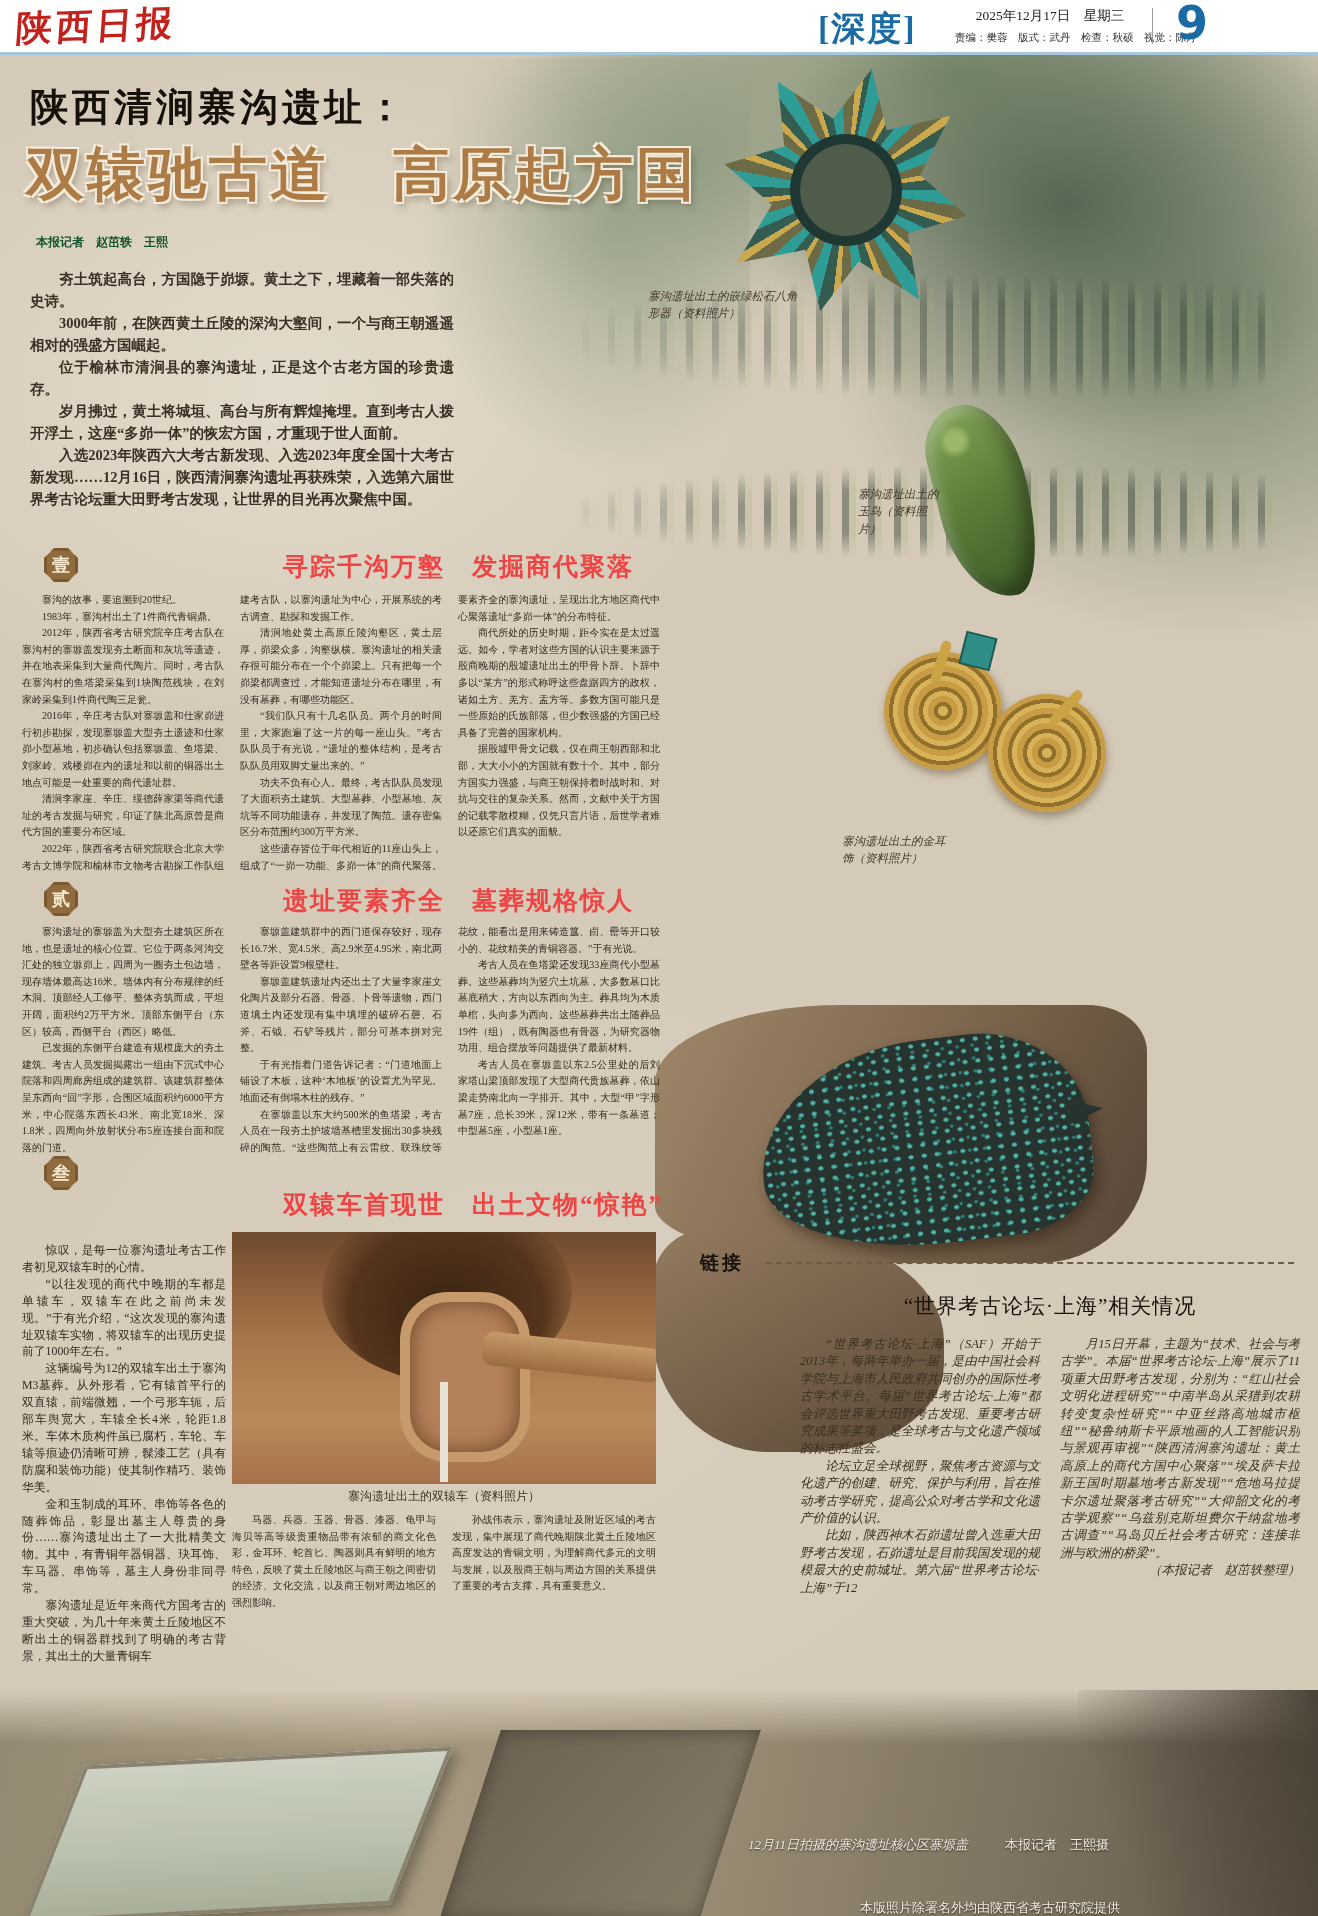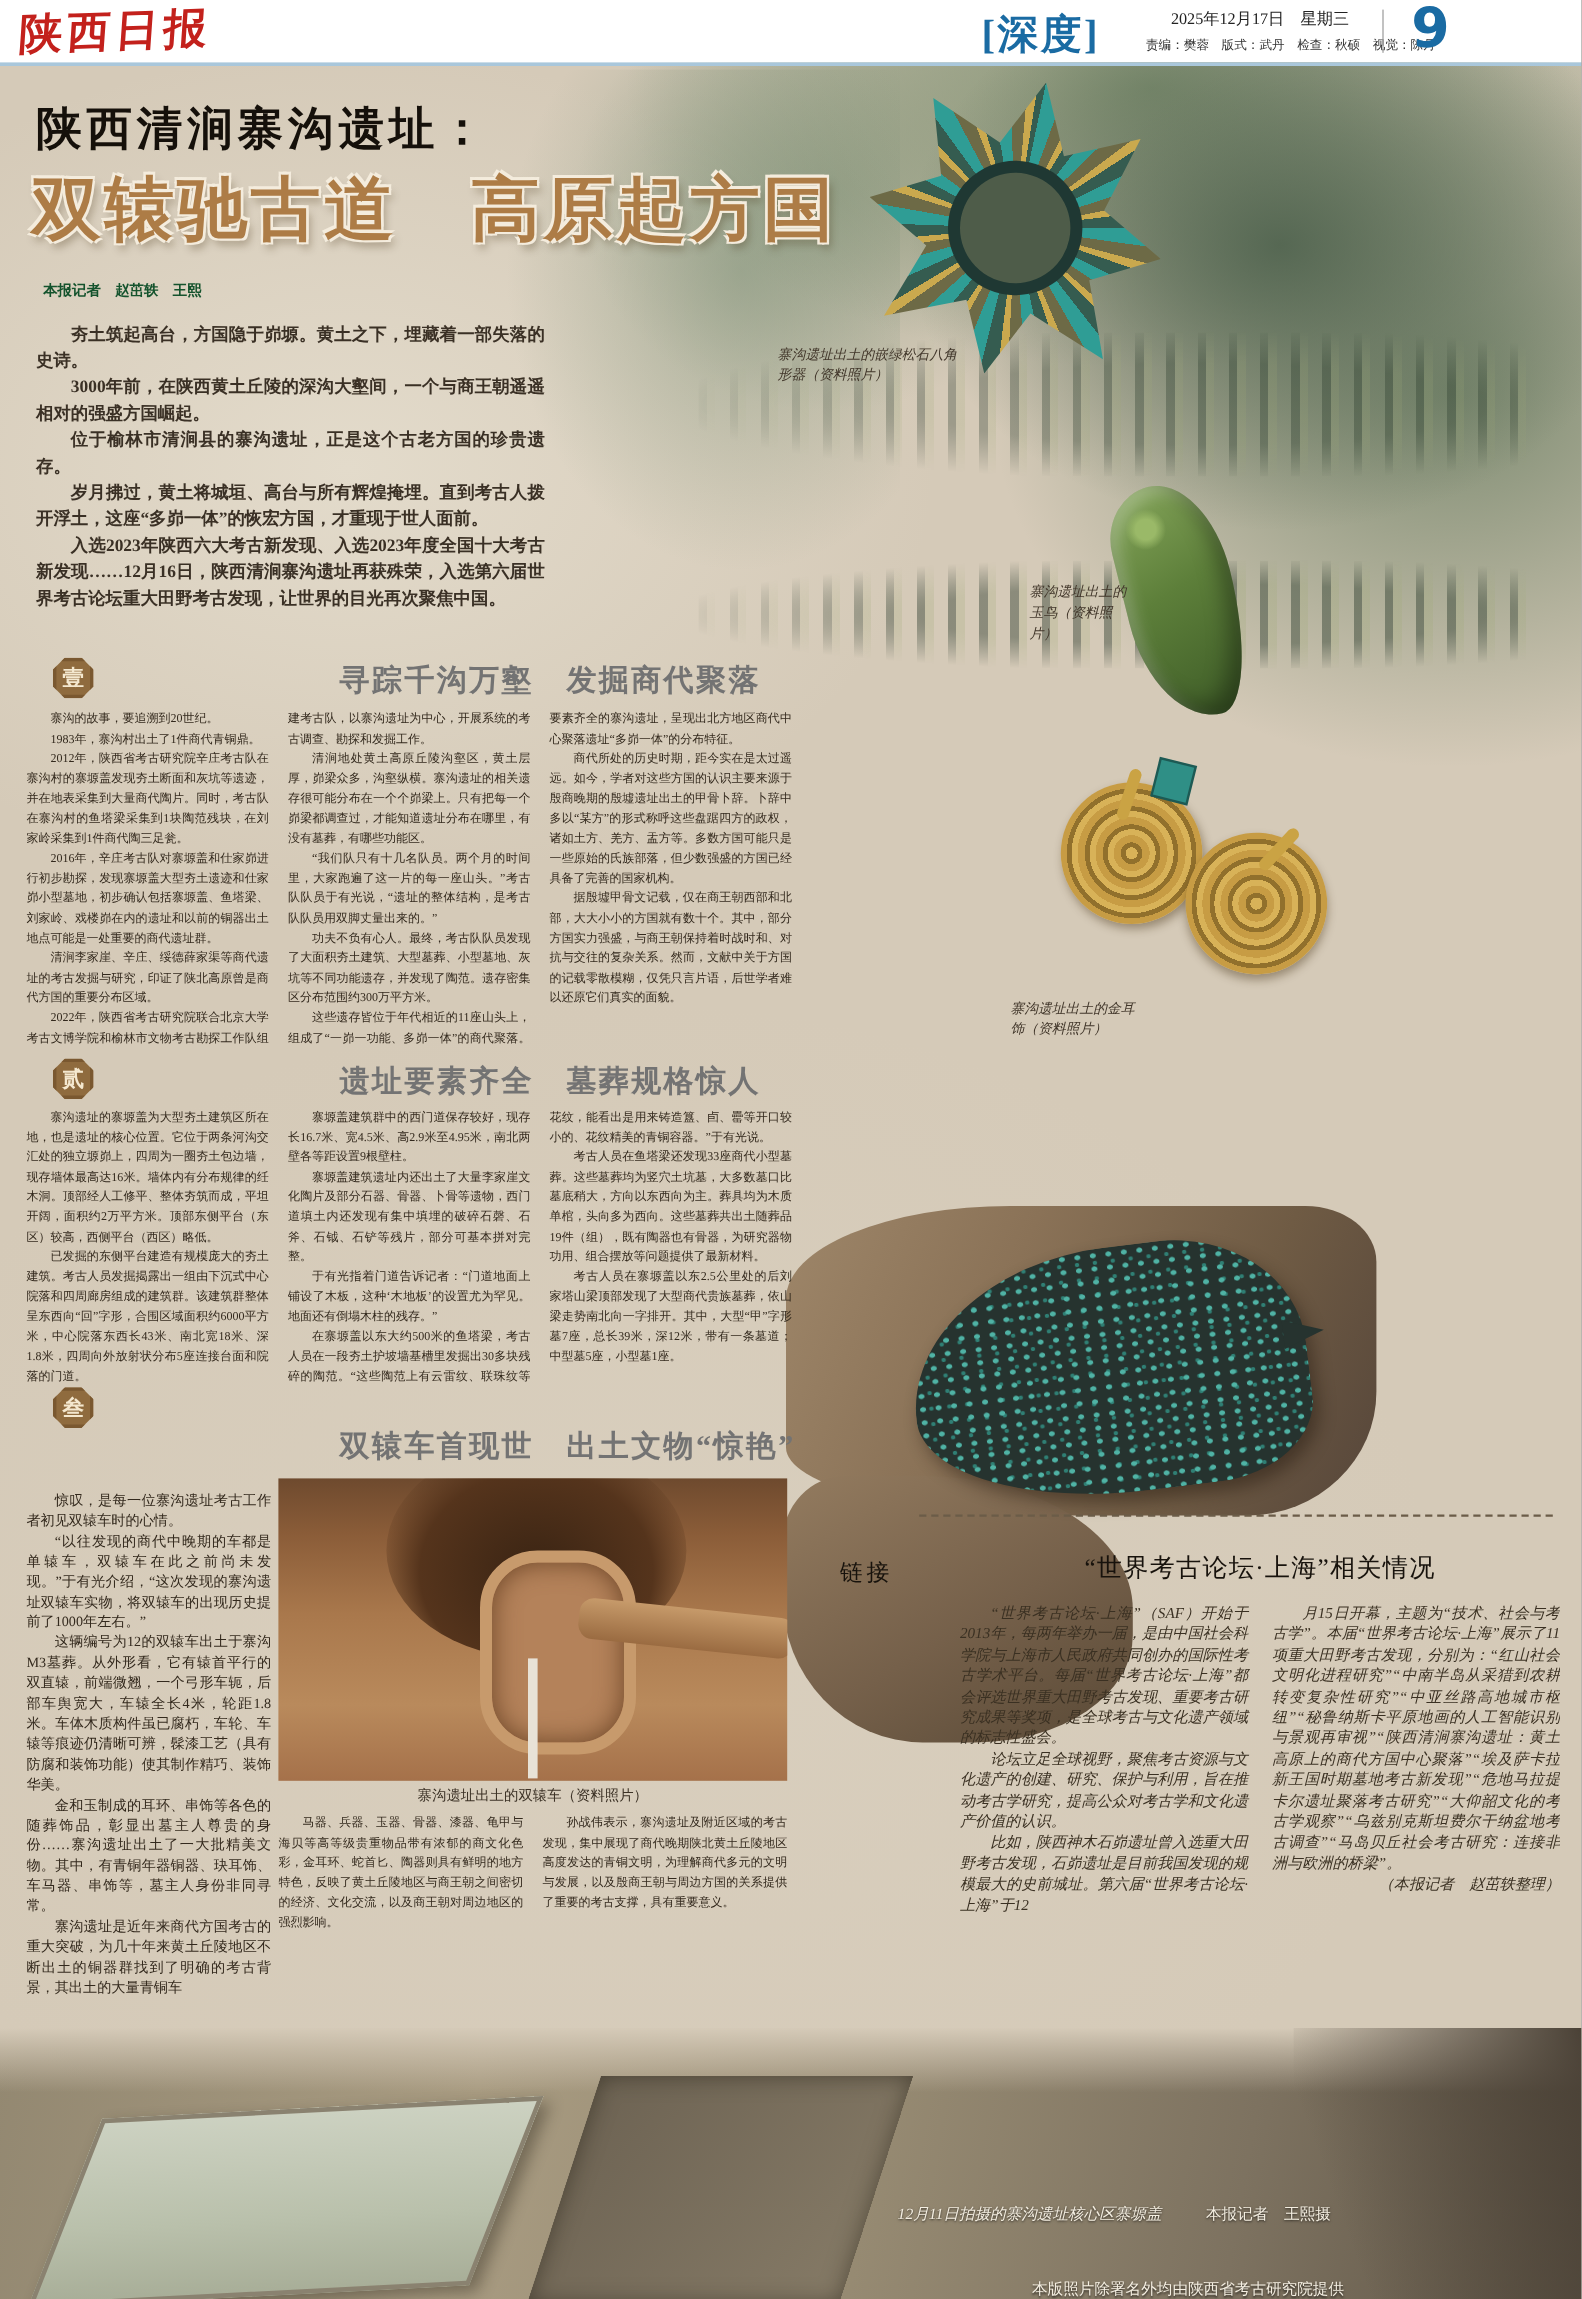--- a/index.html
+++ b/index.html
@@ -83,38 +83,38 @@
       text-shadow:-2px -2px 0 #f4ecdd,2px -2px 0 #f4ecdd,-2px 2px 0 #f4ecdd,2px 2px 0 #f4ecdd,3px 5px 7px rgba(60,40,10,.35);}
   .byline{position:absolute;left:36px;top:234px;font-size:12px;font-weight:bold;color:#14532d;z-index:3;}
   .lede{position:absolute;left:30px;top:268px;width:424px;z-index:3;font-weight:bold;color:#3a3025;
       font-size:14.5px;line-height:1.52;}
   .lede p,.cols p,.onecol p,.linkbody p{margin:0;text-indent:2em;text-align:justify;}
   
   .badge{position:absolute;width:34px;height:34px;background:#8f6b3e;color:#f4e8cf;z-index:3;
       clip-path:polygon(30% 0,70% 0,100% 30%,100% 70%,70% 100%,30% 100%,0 70%,0 30%);
       display:flex;align-items:center;justify-content:center;font-size:18px;font-weight:bold;
       box-shadow:inset 0 0 0 3px #7a5830;}
-  .shead{position:absolute;font-size:25px;font-weight:bold;color:#737373;letter-spacing:2px;z-index:3;}
+  .shead{position:absolute;font-size:25px;font-weight:bold;color:#ef4444;letter-spacing:2px;z-index:3;}
   .cols{position:absolute;z-index:3;font-size:10px;line-height:16.6px;color:#33291d;overflow:hidden;}
   .cols3{column-count:3;column-gap:16px;}
   .cols2{column-count:2;column-gap:16px;}
   .onecol{position:absolute;z-index:3;font-size:11.8px;line-height:16.9px;color:#33291d;overflow:hidden;}
   
   .cart{position:absolute;left:232px;top:1232px;width:424px;height:252px;z-index:3;overflow:hidden;
       background:linear-gradient(180deg,#6e4a2e 0%,#8a5c38 18%,#a9784c 45%,#b98a5c 75%,#a5714a 100%);}
   .cart .niche{position:absolute;left:90px;top:-30px;width:250px;height:180px;border-radius:50%;
       background:radial-gradient(ellipse at 50% 60%, #3a2413 0%, #55341c 55%, rgba(85,52,28,0) 78%);}
   .cart .hub{position:absolute;left:168px;top:60px;width:110px;height:150px;border-radius:48px;
       background:#b4износ;background:#b4825а;background:#b4825a;border:10px solid #c79a6c;box-shadow:inset 0 0 22px #6b4426;}
   .cart .shaft{position:absolute;left:250px;top:108px;width:180px;height:34px;background:linear-gradient(180deg,#c69a6a,#9a6b41);
       border-radius:12px;transform:rotate(6deg);}
   .cart .pole{position:absolute;left:208px;top:150px;width:8px;height:100px;background:#e8e2d6;}
   .pcap{position:absolute;left:232px;top:1488px;width:424px;text-align:center;font-size:12px;color:#3c3226;z-index:3;}
   
-  .linklabel{position:absolute;left:700px;top:1250px;font-size:19px;font-weight:normal;color:#17120c;letter-spacing:3px;z-index:4;margin-top:48px;}
+  .linklabel{position:absolute;left:700px;top:1250px;font-size:19px;font-weight:bold;color:#17120c;letter-spacing:3px;z-index:4;}
   .linkdash{position:absolute;left:766px;top:1262px;width:528px;height:0;border-top:2px dashed #6b5c48;z-index:4;}
   .linkhead{position:absolute;left:800px;top:1292px;width:500px;text-align:center;font-size:21px;font-weight:normal;
       color:#17120c;letter-spacing:1px;z-index:4;}
   .linkbody{position:absolute;left:800px;top:1336px;width:500px;height:386px;z-index:4;overflow:hidden;
       column-count:2;column-gap:20px;font-style:italic;font-size:12.6px;line-height:17.4px;color:#3a3022;}
   .linkbody p:last-child{text-align:right;}
   
   .siteph{position:absolute;left:0;top:1690px;width:1318px;height:226px;z-index:2;
       background:linear-gradient(100deg,#938871 0%,#a89b81 30%,#968a72 55%,#7d7260 78%,#5f5546 100%);}
   .siteph:before{content:"";position:absolute;left:0;top:0;width:100%;height:54px;

